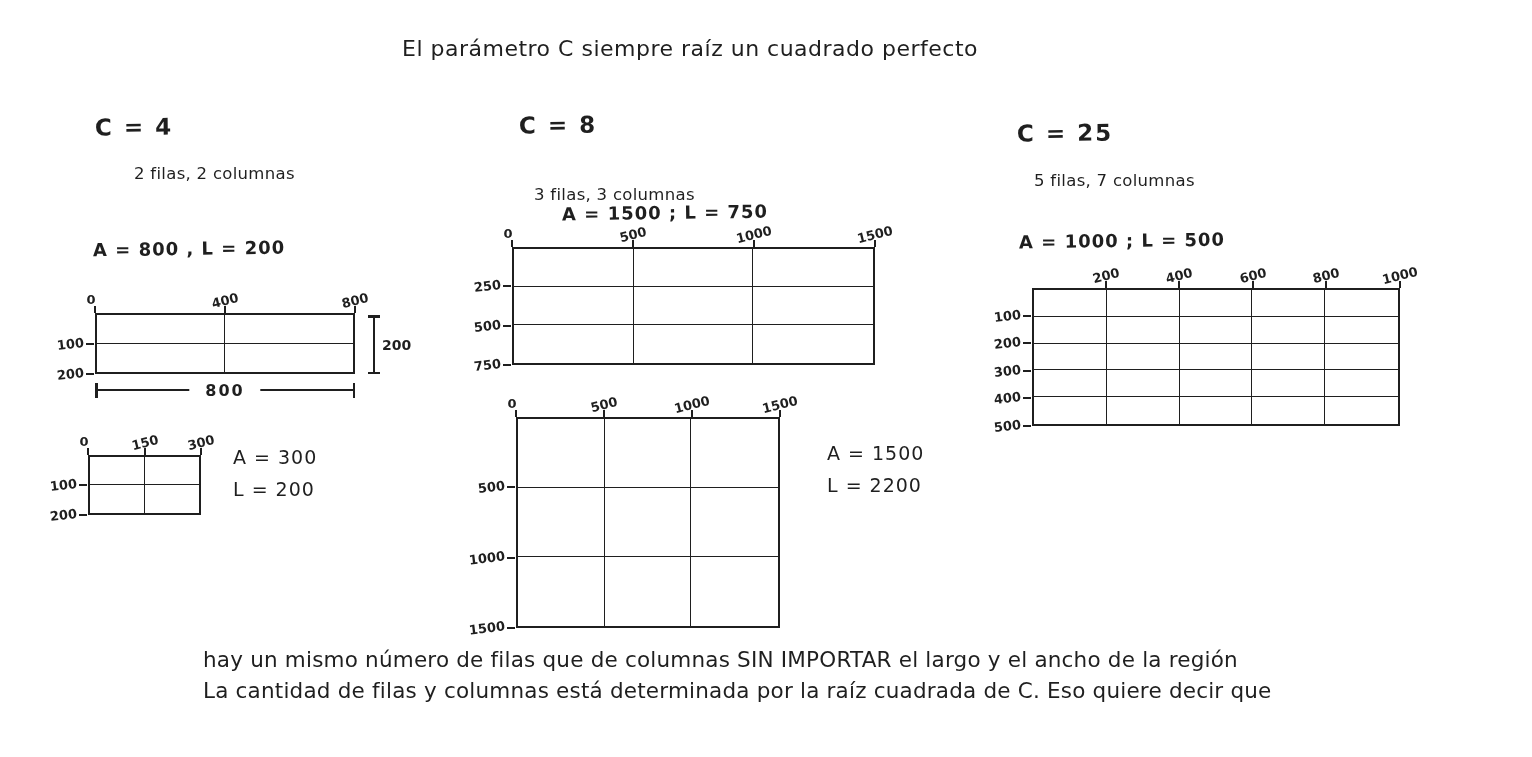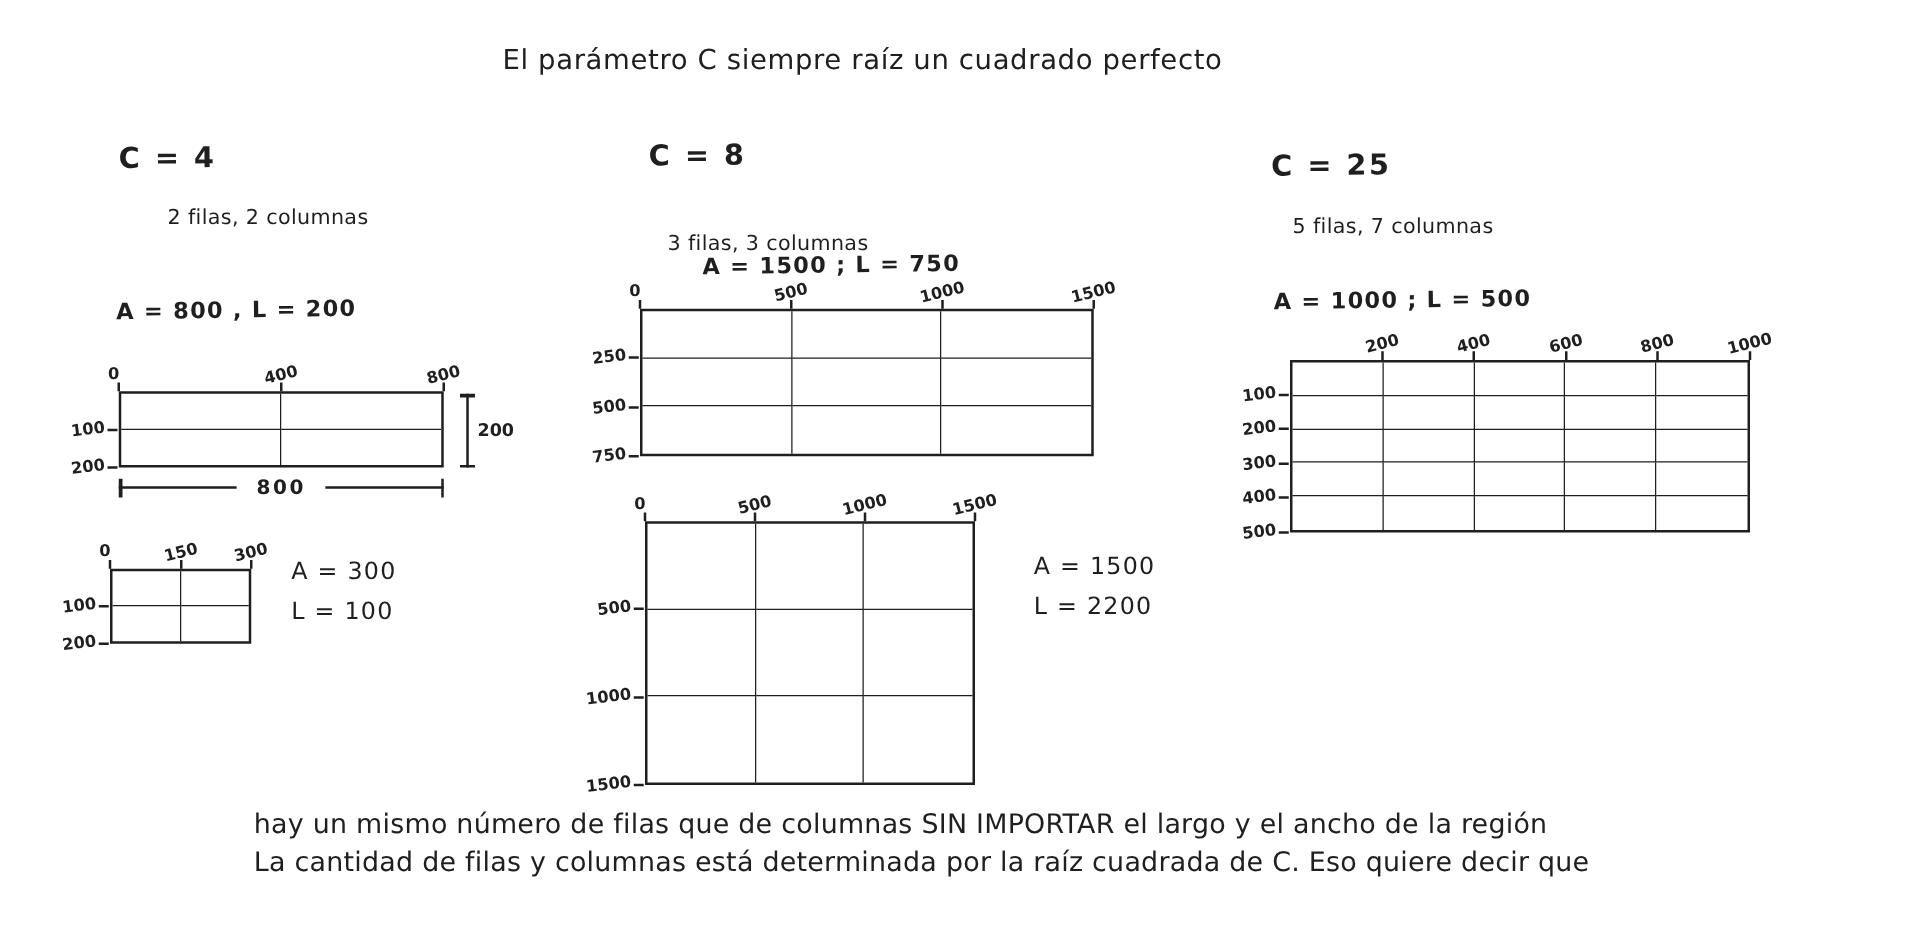--- a/index.html
+++ b/index.html
@@ -141,21 +141,21 @@
     <i class="tm-top" style="left: 100%;"></i>
     <span class="tick top" style="left: 100%;">300</span>
     <i class="tm-left" style="top: 50%;"></i>
     <span class="tick left" style="top: 50%;">100</span>
     <i class="tm-left" style="top: 100%;"></i>
     <span class="tick left" style="top: 100%;">200</span>
   </div>
 
 <div class="abs note" style="left:233px; top:446px;">
   <div>A = 300</div>
-  <div>L = 100</div>
+  <div>L = 200</div>
 </div>
 
 <div class="abs heading" style="left:519px; top:112px;">C = 8</div>
 <div class="abs subhead" style="left:534px; top:163px;margin-top:22px;">3 filas, 3 columnas</div>
 <div class="abs params" style="left:562px; top:202px;">A = 1500 ;  L = 750</div>
 
 <div class="grid" style="left:512px; top:247px; width:363px; height:118px;">
     <div class="grid-box" style="grid-template-columns: repeat(3, 1fr); grid-template-rows: repeat(3, 1fr);">
       <div class="grid-cell"></div>
       <div class="grid-cell"></div>

